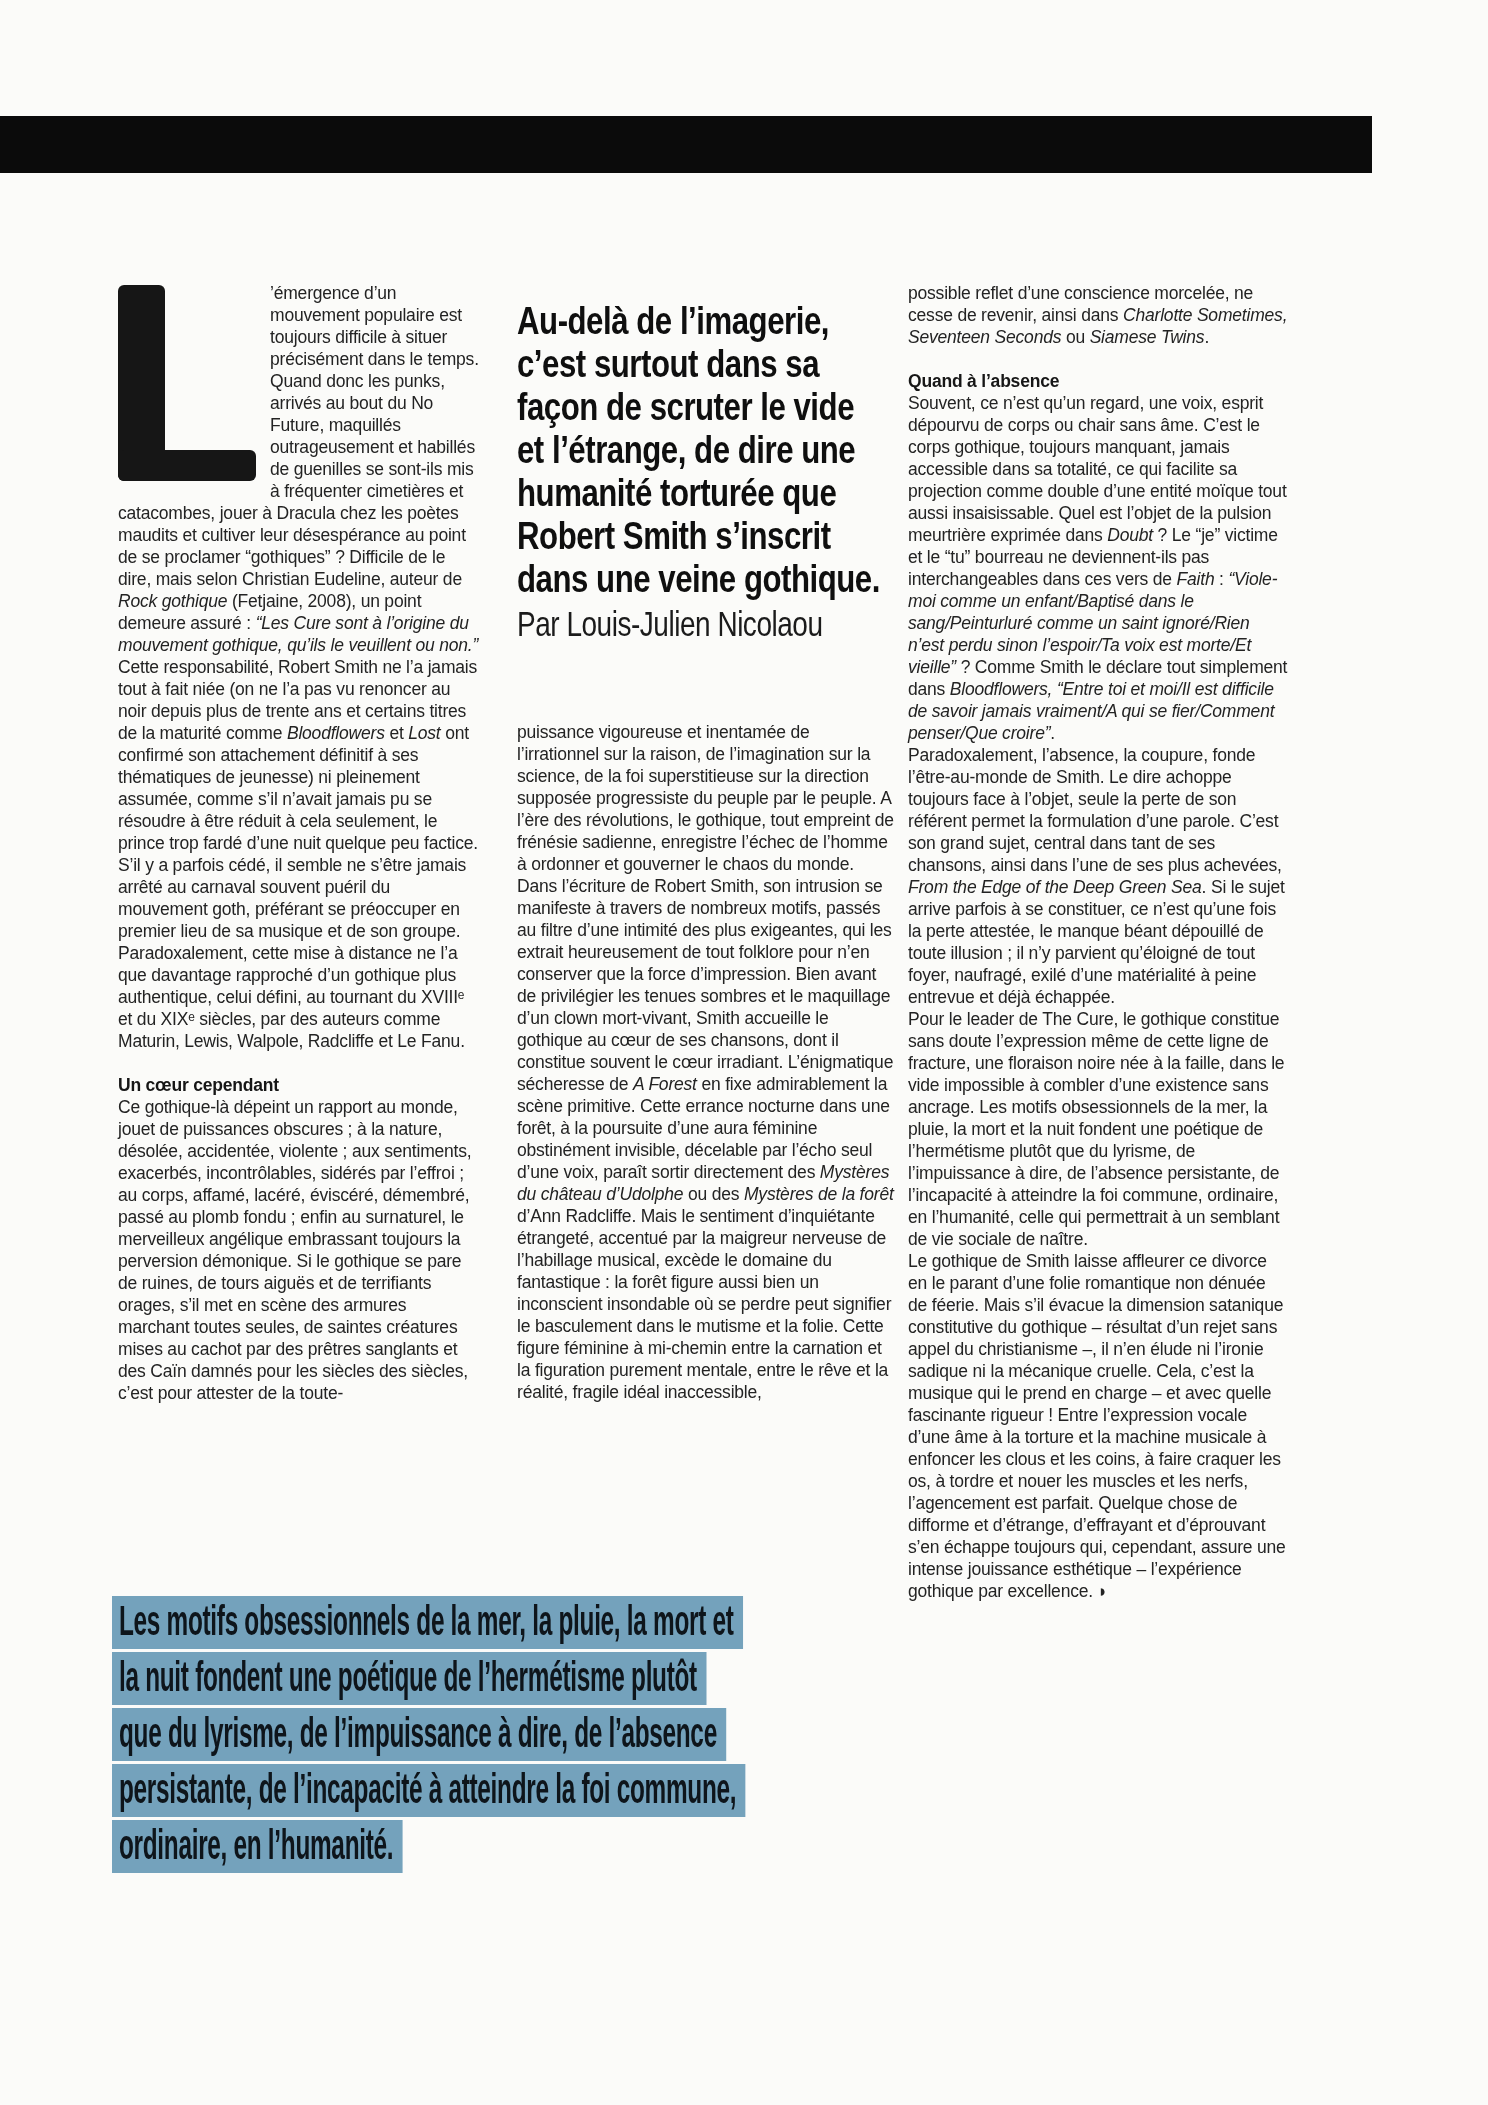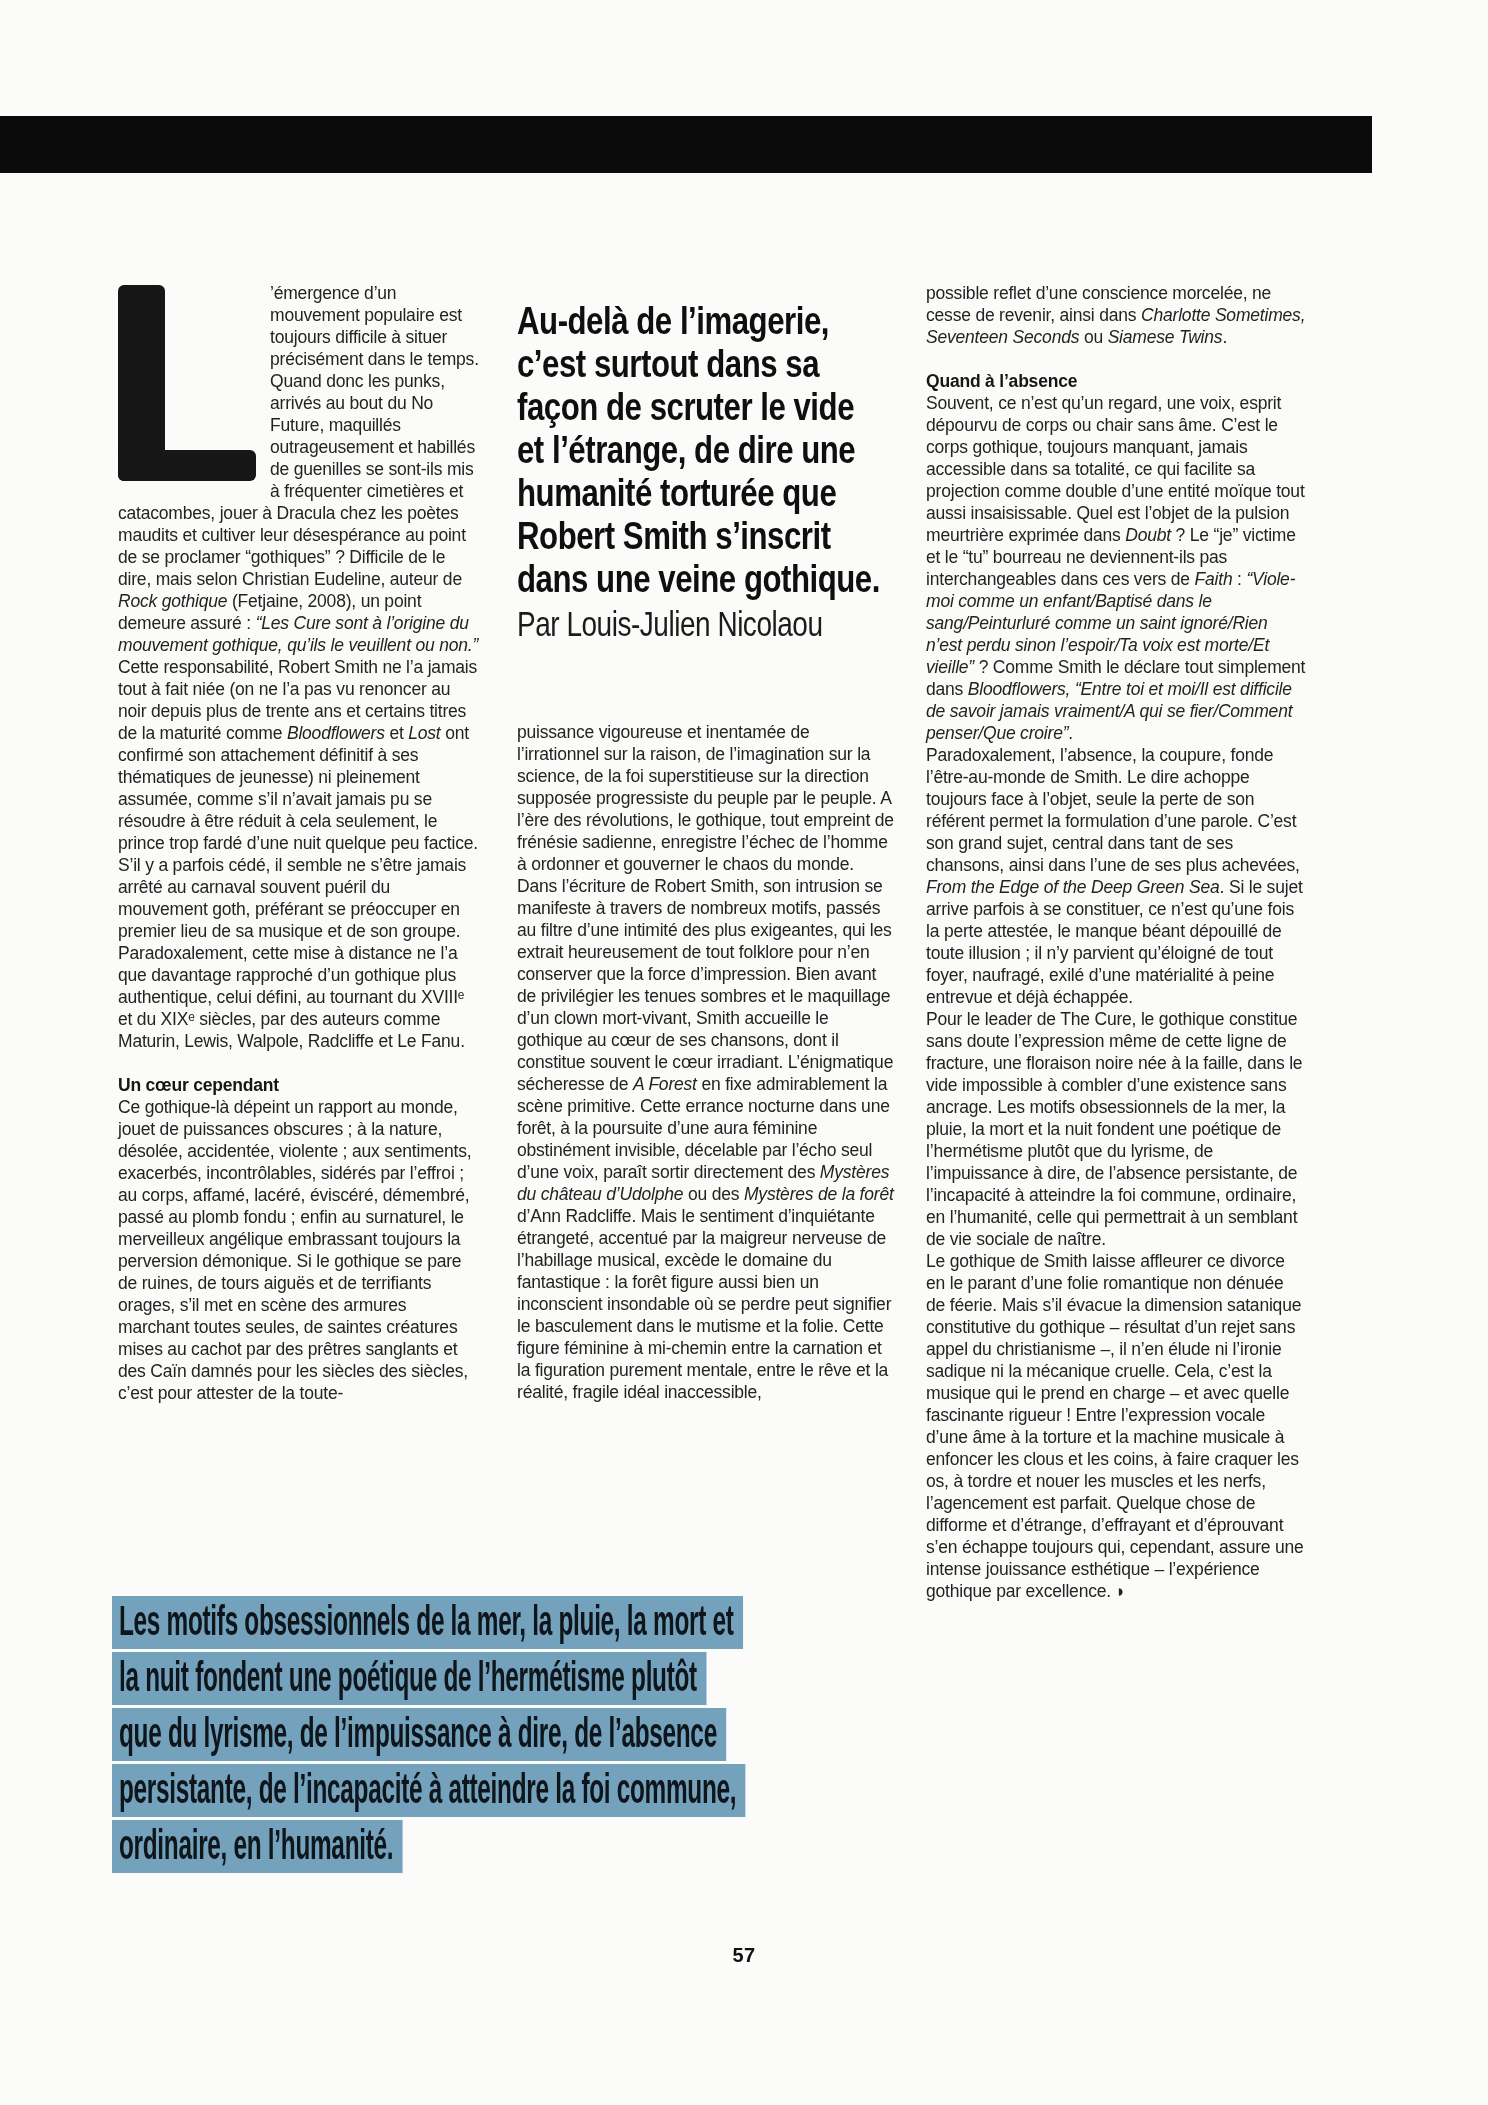--- a/index.html
+++ b/index.html
@@ -12,21 +12,21 @@
   }
   .page{position:absolute;inset:0;padding-left:24px;}
   .topbar{
     position:absolute;left:0;top:116px;width:1372px;height:57px;
     background:var(--bar,#0b0b0b);
   }
   
   .col{position:absolute;top:282px;}
   .col1{left:118px;width:362px;}
   .col2{left:517px;top:278px;width:378px;margin-top:21px;}
-  .col3{left:908px;width:380px;margin-left:18px;}
+  .col3{left:908px;width:380px;}
   .blk-p,.blk-h{
     font-size:17.5px;line-height:22px;letter-spacing:-0.2px;margin:0;
     color:var(--ink,#232323);
   }
   .blk-h{font-weight:bold;margin-top:22px;color:#161616;}
   em{font-style:italic;}
   
   .dropcap{float:left;position:relative;width:138px;height:196px;margin:3px 14px 0 0;}
   .dc-v{position:absolute;left:0;top:0;width:47px;height:100%;background:#161616;border-radius:6px;}
   .dc-h{position:absolute;left:0;bottom:0;width:100%;height:31px;background:#161616;border-radius:6px;}
@@ -105,14 +105,13 @@
   <div class="pullquote">
     <div class="pq-scale">
         <div class="blk-pq"><span>Les motifs obsessionnels de la mer, la pluie, la mort et</span></div>
         <div class="blk-pq"><span>la nuit fondent une poétique de l’hermétisme plutôt</span></div>
         <div class="blk-pq"><span>que du lyrisme, de l’impuissance à dire, de l’absence</span></div>
         <div class="blk-pq"><span>persistante, de l’incapacité à atteindre la foi commune,</span></div>
         <div class="blk-pq"><span>ordinaire, en l’humanité.</span></div>
       </div>
   </div>
 
-  <div class="pagenum">57</div>
 </div>
 
 </body></html>

